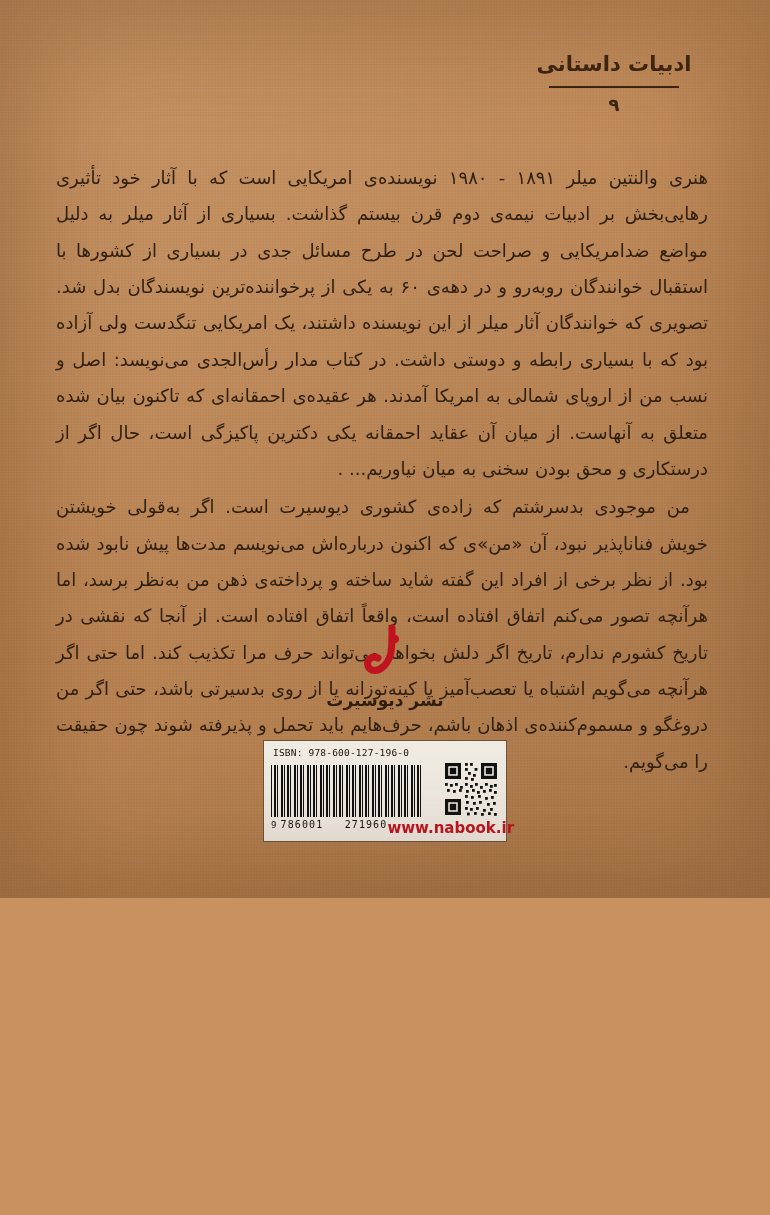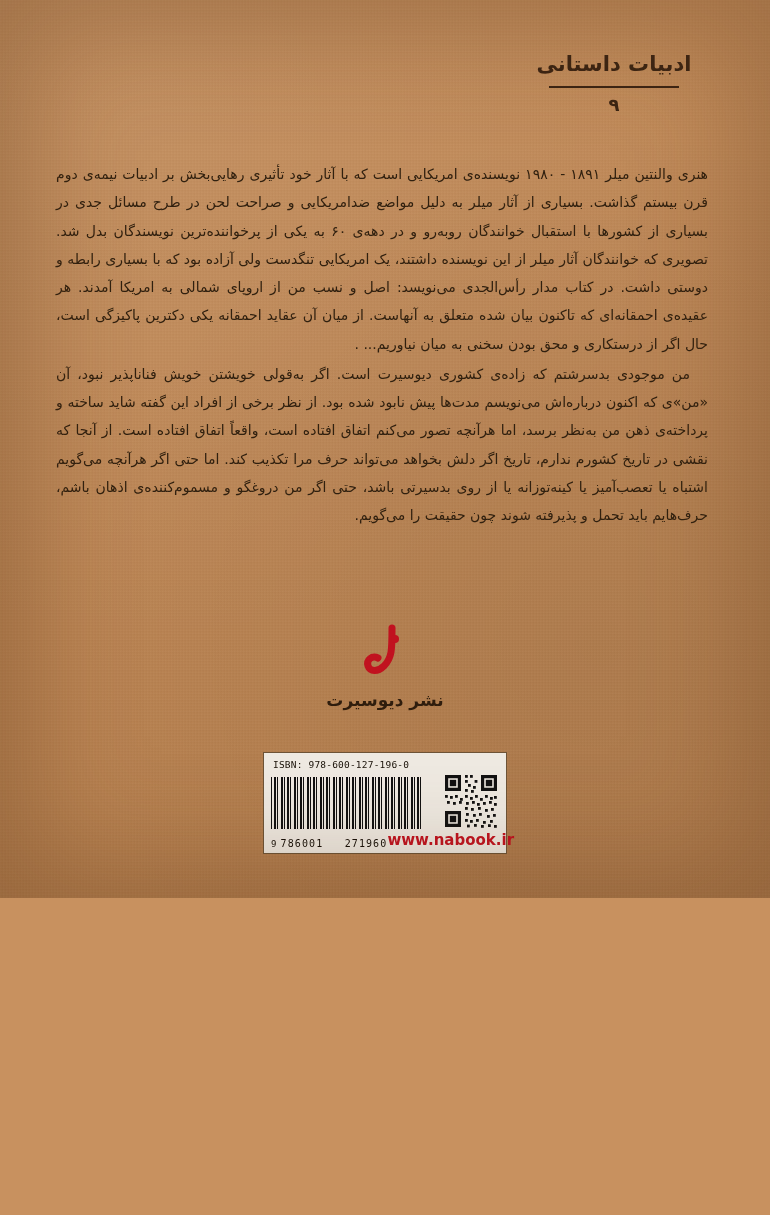--- a/index.html
+++ b/index.html
@@ -67,21 +67,21 @@
     font-weight: bold;
   }
 
   
   .blurb {
     position: absolute;
     top: 160px;
     right: 62px;
     left: 56px;
     color: #30200f;
-    font-size: 14px;
+    font-size: 18px;
     line-height: 2.02;
     text-align: justify;
     text-justify: inter-word;
     direction: rtl;
   }
   .blurb p {
     margin: 0 0 0 0;
     text-indent: 0;
   }
   .blurb p + p {
@@ -107,21 +107,21 @@
   .pub-name {
     color: #2f1d0d;
     font-size: 17px;
     font-weight: bold;
     letter-spacing: 0px;
   }
 
   
   .barcode-box {
     position: absolute;
-    bottom: 44px;
+    bottom: 56px;
     left: 50%;
     transform: translateX(-50%);
     width: 244px;
     background: #efeae2;
     border: 1px solid #6d5336;
     padding: 5px 7px 4px 7px;
     box-sizing: border-box;
     direction: ltr;
   }
   .isbn-text {
@@ -149,21 +149,21 @@
   }
   .qr {
     flex: 0 0 56px;
     height: 56px;
     background-color: #efeae2;
     position: relative;
   }
   .qr svg { display:block; }
   .code-line {
     display: flex;
-    align-items: flex-end;
+    align-items: flex-start;
     justify-content: space-between;
     margin-top: 2px;
   }
   .ean-digits {
     font-family: "DejaVu Sans Mono", monospace;
     font-size: 10px;
     color: #140e06;
     letter-spacing: 1.1px;
     white-space: nowrap;
   }

